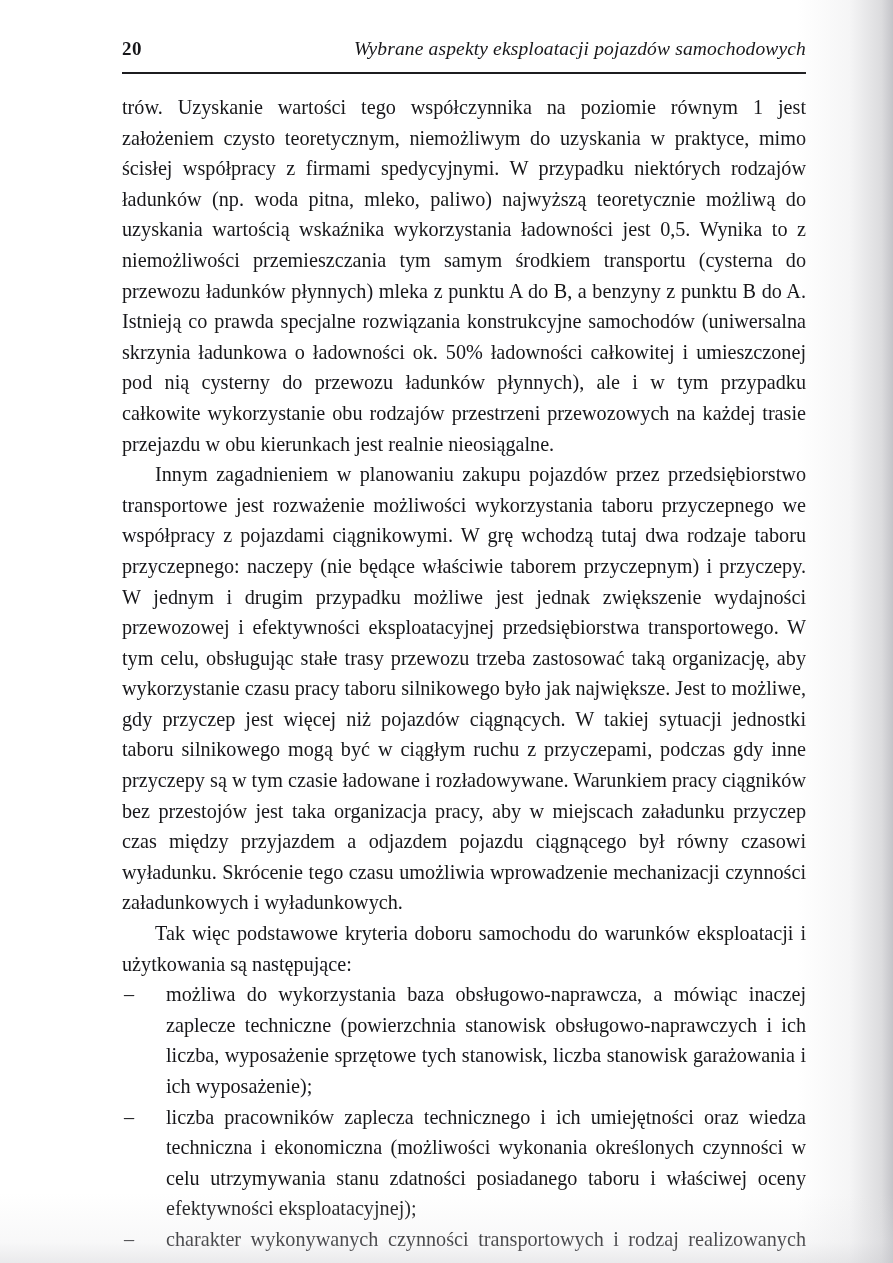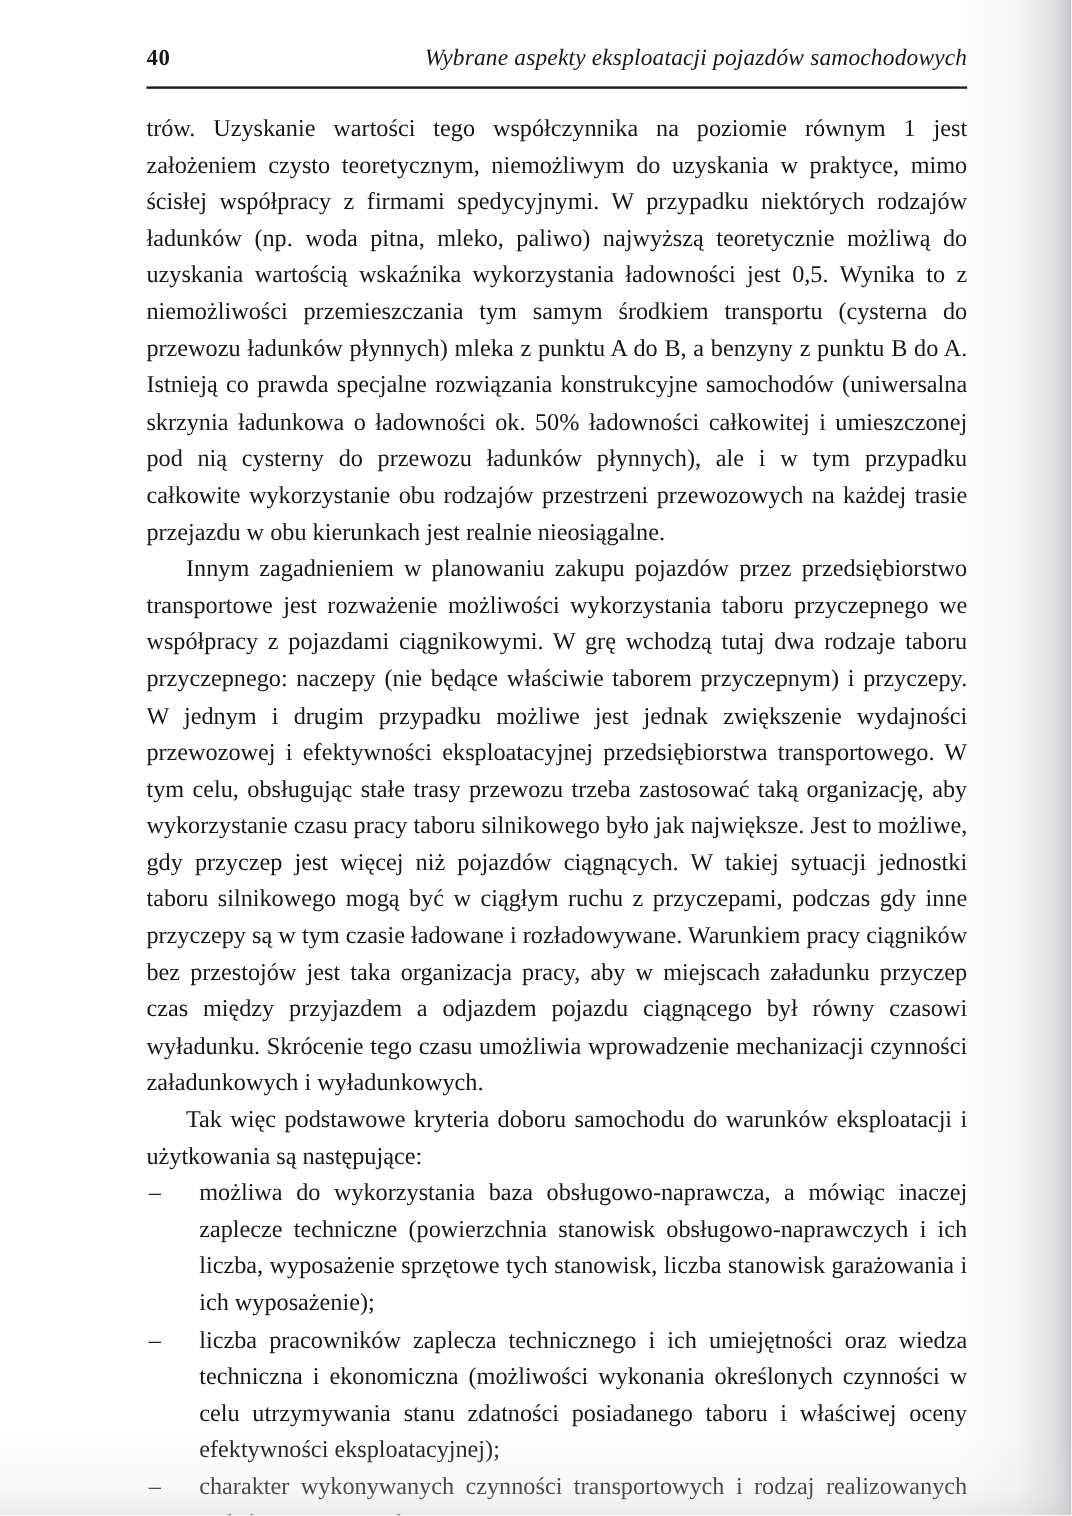--- a/index.html
+++ b/index.html
@@ -115,21 +115,21 @@
     left: 2px;
     top: 0;
   }
 </style>
 </head>
 <body>
 
 <div class="page">
 
   <div class="header">
-    <span class="folio">40</span>
+    <span class="folio">20</span>
     <span class="running-head">Wybrane aspekty eksploatacji pojazdów samochodowych</span>
   </div>
   <div class="header-rule"></div>
 
   <div class="body">
 
     <p class="para no-indent">trów. Uzyskanie wartości tego współczynnika na poziomie równym 1 jest założeniem czysto teoretycznym, niemożliwym do uzyskania w praktyce, mimo ścisłej współpracy z firmami spedycyjnymi. W przypadku niektórych rodzajów ładunków (np. woda pitna, mleko, paliwo) najwyższą teoretycznie możliwą do uzyskania wartością wskaźnika wykorzystania ładowności jest 0,5. Wynika to z niemożliwości przemieszczania tym samym środkiem transportu (cysterna do przewozu ładunków płynnych) mleka z punktu A do B, a benzyny z punktu B do A. Istnieją co prawda specjalne rozwiązania konstrukcyjne samochodów (uniwersalna skrzynia ładunkowa o ładowności ok. 50% ładowności całkowitej i umieszczonej pod nią cysterny do przewozu ładunków płynnych), ale i w tym przypadku całkowite wykorzystanie obu rodzajów przestrzeni przewozowych na każdej trasie przejazdu w obu kierunkach jest realnie nieosiągalne.</p>
 
     <p class="para">Innym zagadnieniem w planowaniu zakupu pojazdów przez przedsiębiorstwo transportowe jest rozważenie możliwości wykorzystania taboru przyczepnego we współpracy z pojazdami ciągnikowymi. W grę wchodzą tutaj dwa rodzaje taboru przyczepnego: naczepy (nie będące właściwie taborem przyczepnym) i przyczepy. W jednym i drugim przypadku możliwe jest jednak zwiększenie wydajności przewozowej i efektywności eksploatacyjnej przedsiębiorstwa transportowego. W tym celu, obsługując stałe trasy przewozu trzeba zastosować taką organizację, aby wykorzystanie czasu pracy taboru silnikowego było jak największe. Jest to możliwe, gdy przyczep jest więcej niż pojazdów ciągnących. W takiej sytuacji jednostki taboru silnikowego mogą być w ciągłym ruchu z przyczepami, podczas gdy inne przyczepy są w tym czasie ładowane i rozładowywane. Warunkiem pracy ciągników bez przestojów jest taka organizacja pracy, aby w miejscach załadunku przyczep czas między przyjazdem a odjazdem pojazdu ciągnącego był równy czasowi wyładunku. Skrócenie tego czasu umożliwia wprowadzenie mechanizacji czynności załadunkowych i wyładunkowych.</p>
 

